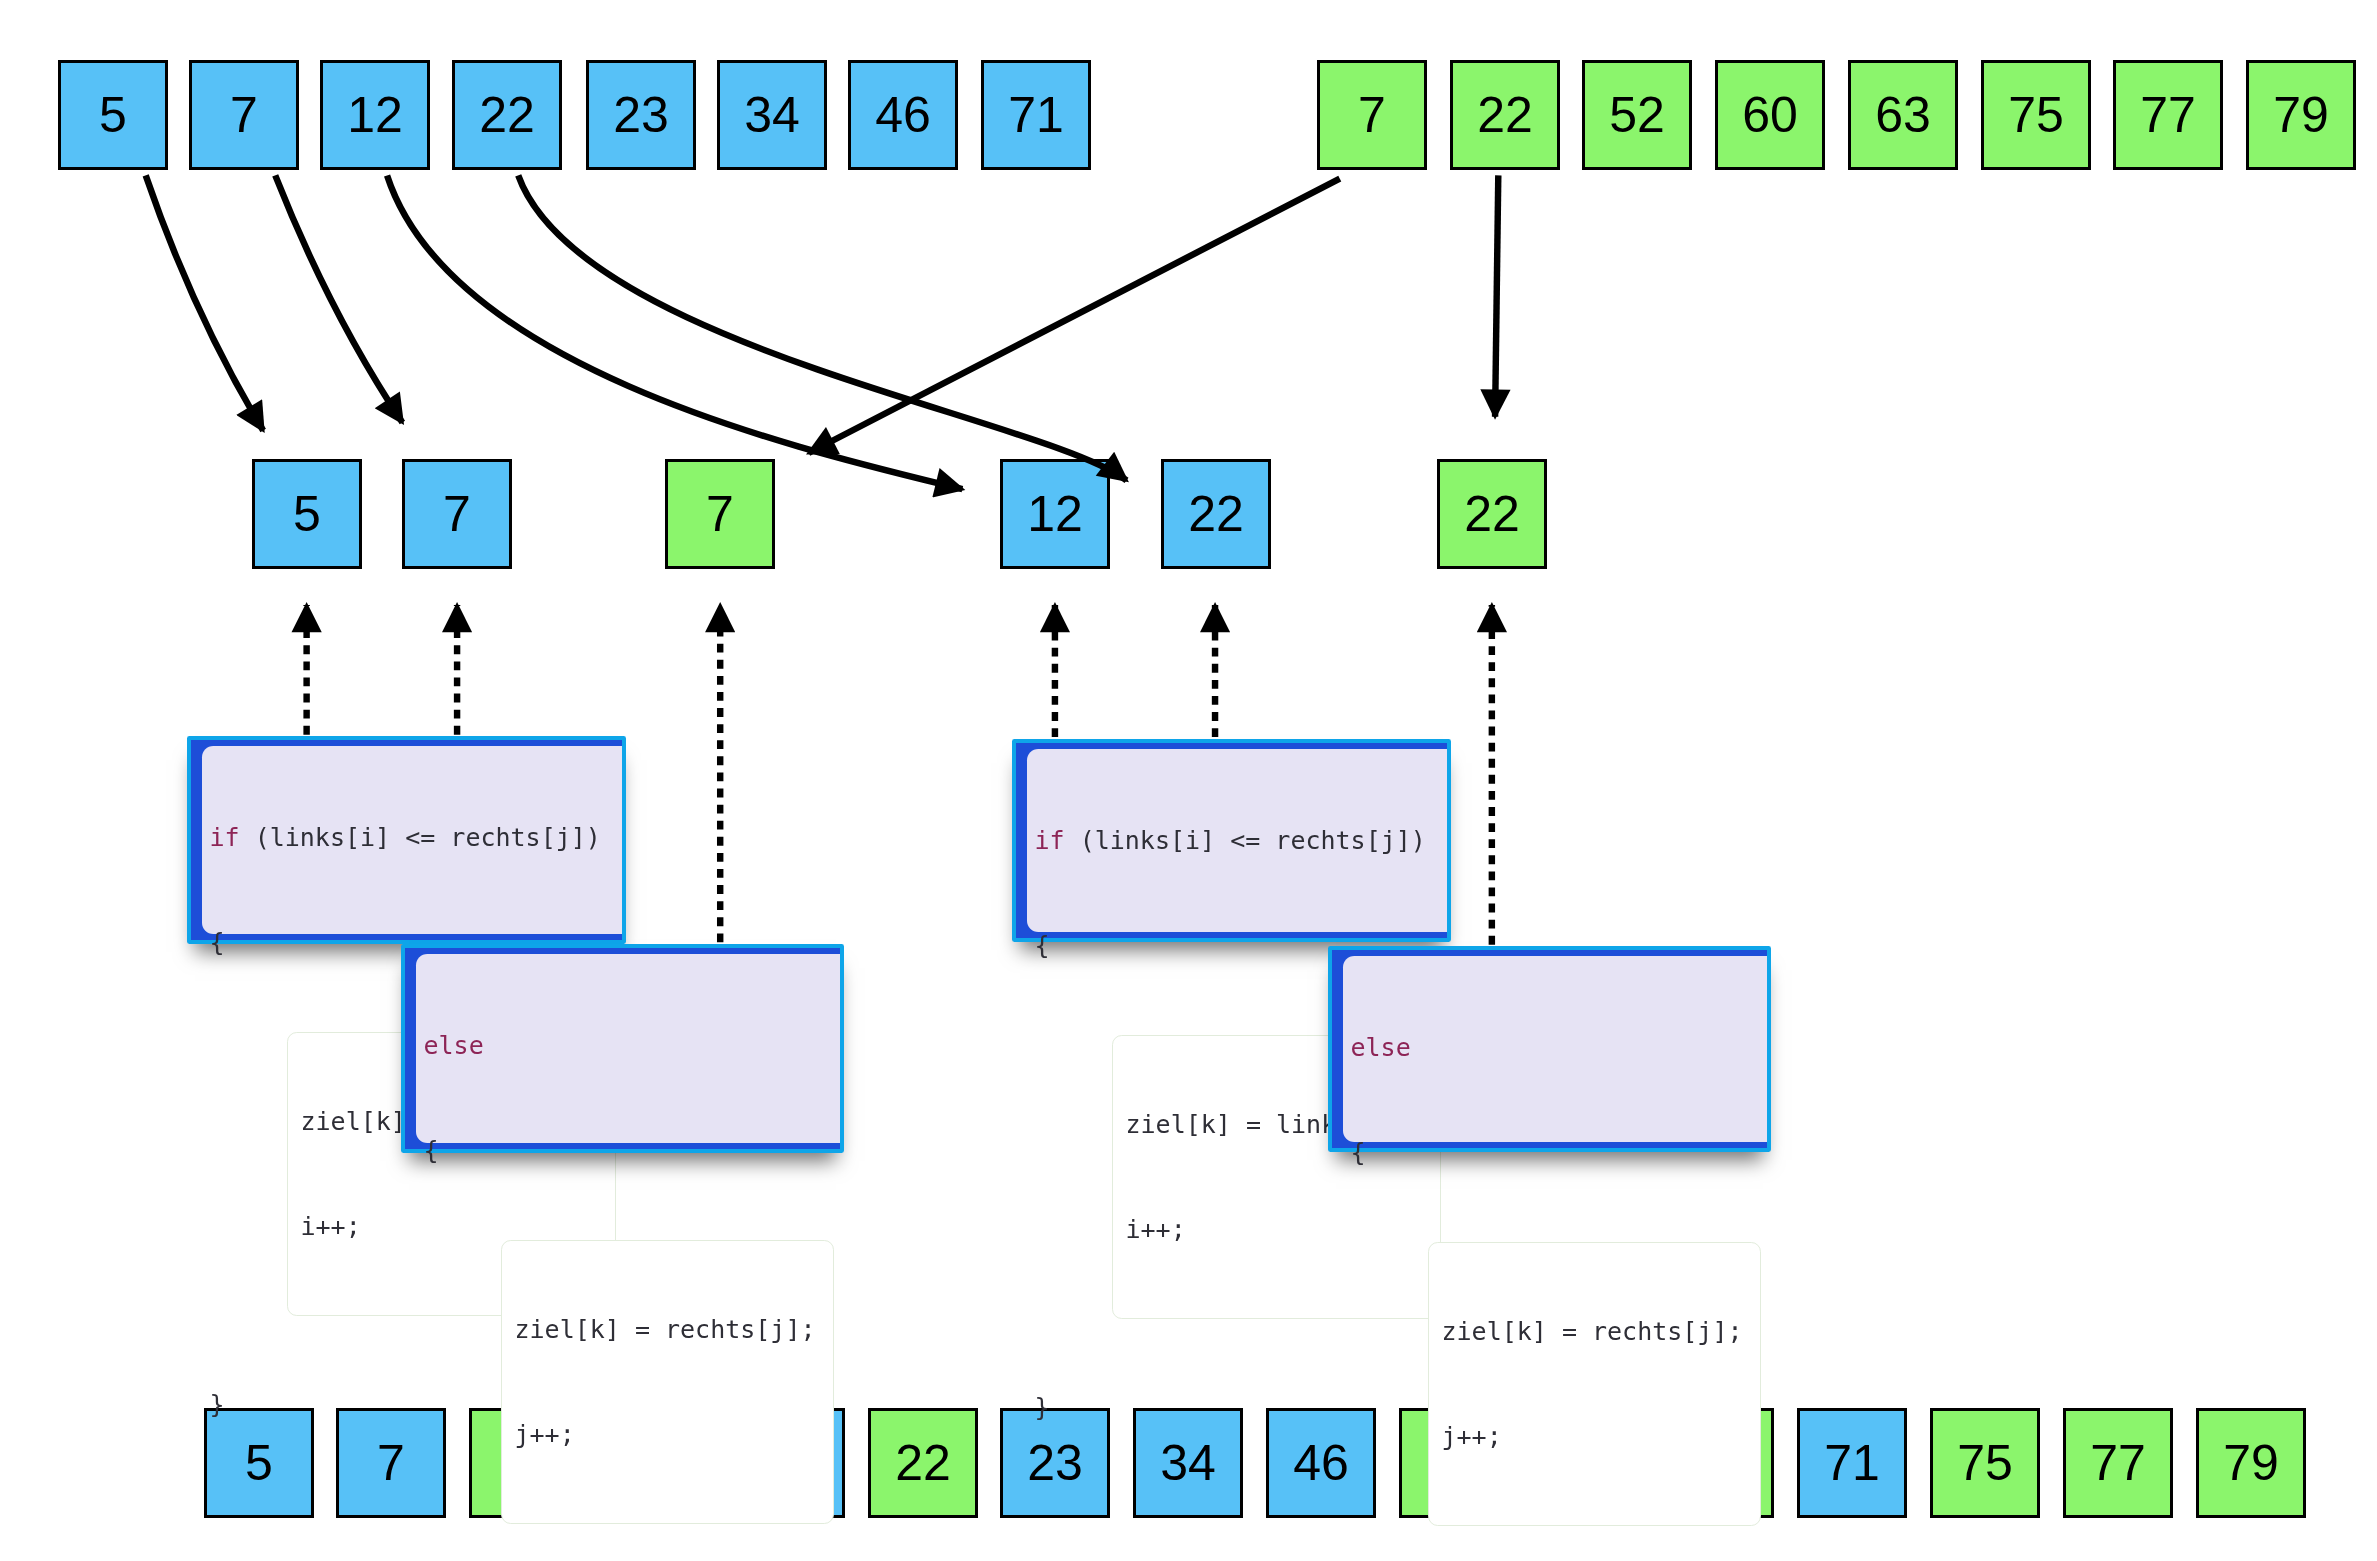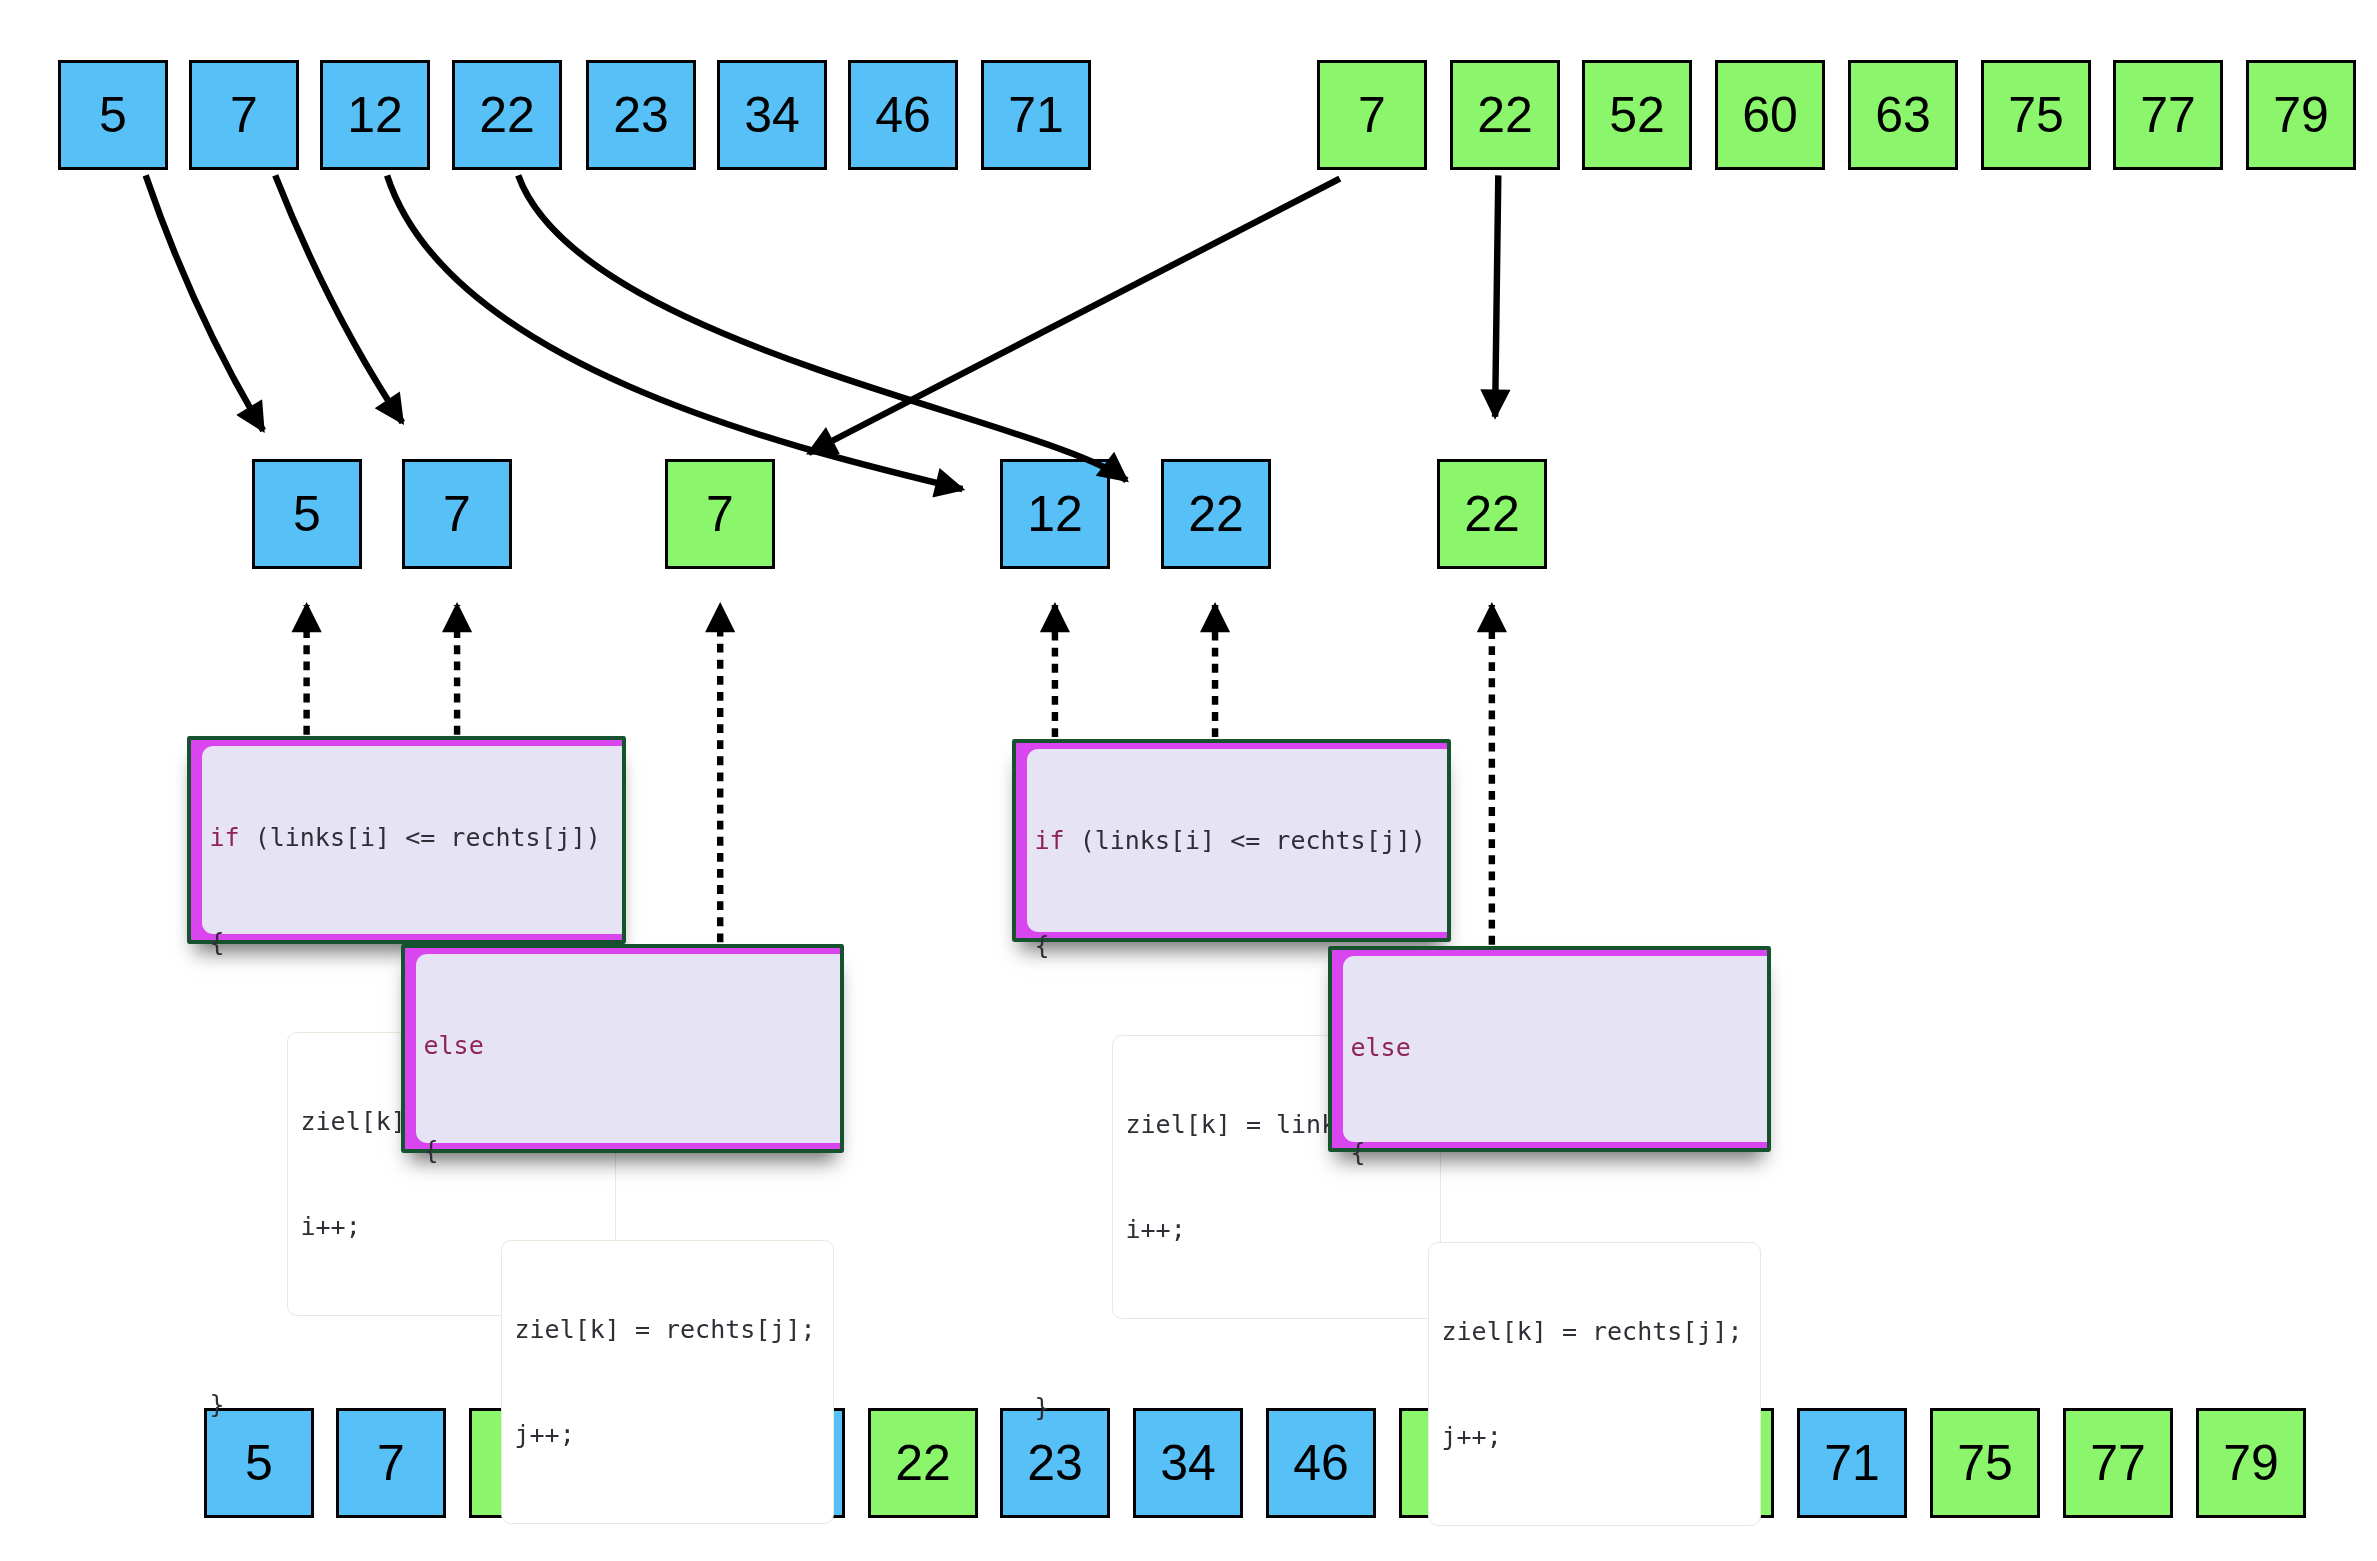--- a/index.html
+++ b/index.html
@@ -7,22 +7,22 @@
          font-family:"Liberation Sans",sans-serif;}
 
   
   .cell{position:absolute;width:110px;height:110px;box-sizing:border-box;
         border:3.2px solid #000;display:flex;align-items:center;justify-content:center;
         font-size:50px;color:#000;background:#ffffff;}
   .cell[data-src="left"]{background:var(--left_color,#57C1F7);}
   .cell[data-src="right"]{background:var(--right_color,#8BF56C);}
 
   
-  .codebox{position:absolute;box-sizing:border-box;border:4px solid #14532d;border-radius:2.4px;
-           background:#d946ef;box-shadow:0 16px 19.3px -8px rgba(0,0,0,0.55);}
+  .codebox{position:absolute;box-sizing:border-box;border:4px solid #0ea5e9;border-radius:2.4px;
+           background:#1d4ed8;box-shadow:0 16px 19.3px -8px rgba(0,0,0,0.55);}
   .code-inner{position:absolute;left:10.5px;top:6.4px;right:0;bottom:6.4px;background:#e6e3f4;
               border-radius:11.3px 0 0 11.3px;box-sizing:border-box;padding:4px 0 0 8px;
               font-family:"DejaVu Sans Mono","Liberation Mono",monospace;
               font-size:25px;line-height:35px;color:#2e2e36;white-space:pre;}
   .kw{color:var(--keyword_color,#8D2456);}
   .code-white{background:#ffffff;border:1.6px solid #e2ecdc;border-radius:9.7px;
               margin:1.6px 6.4px 1.6px 77px;padding:0.8px 6.4px 0.8px 13px;}
 
   
   #arrows{position:absolute;left:0;top:0;pointer-events:none;}

